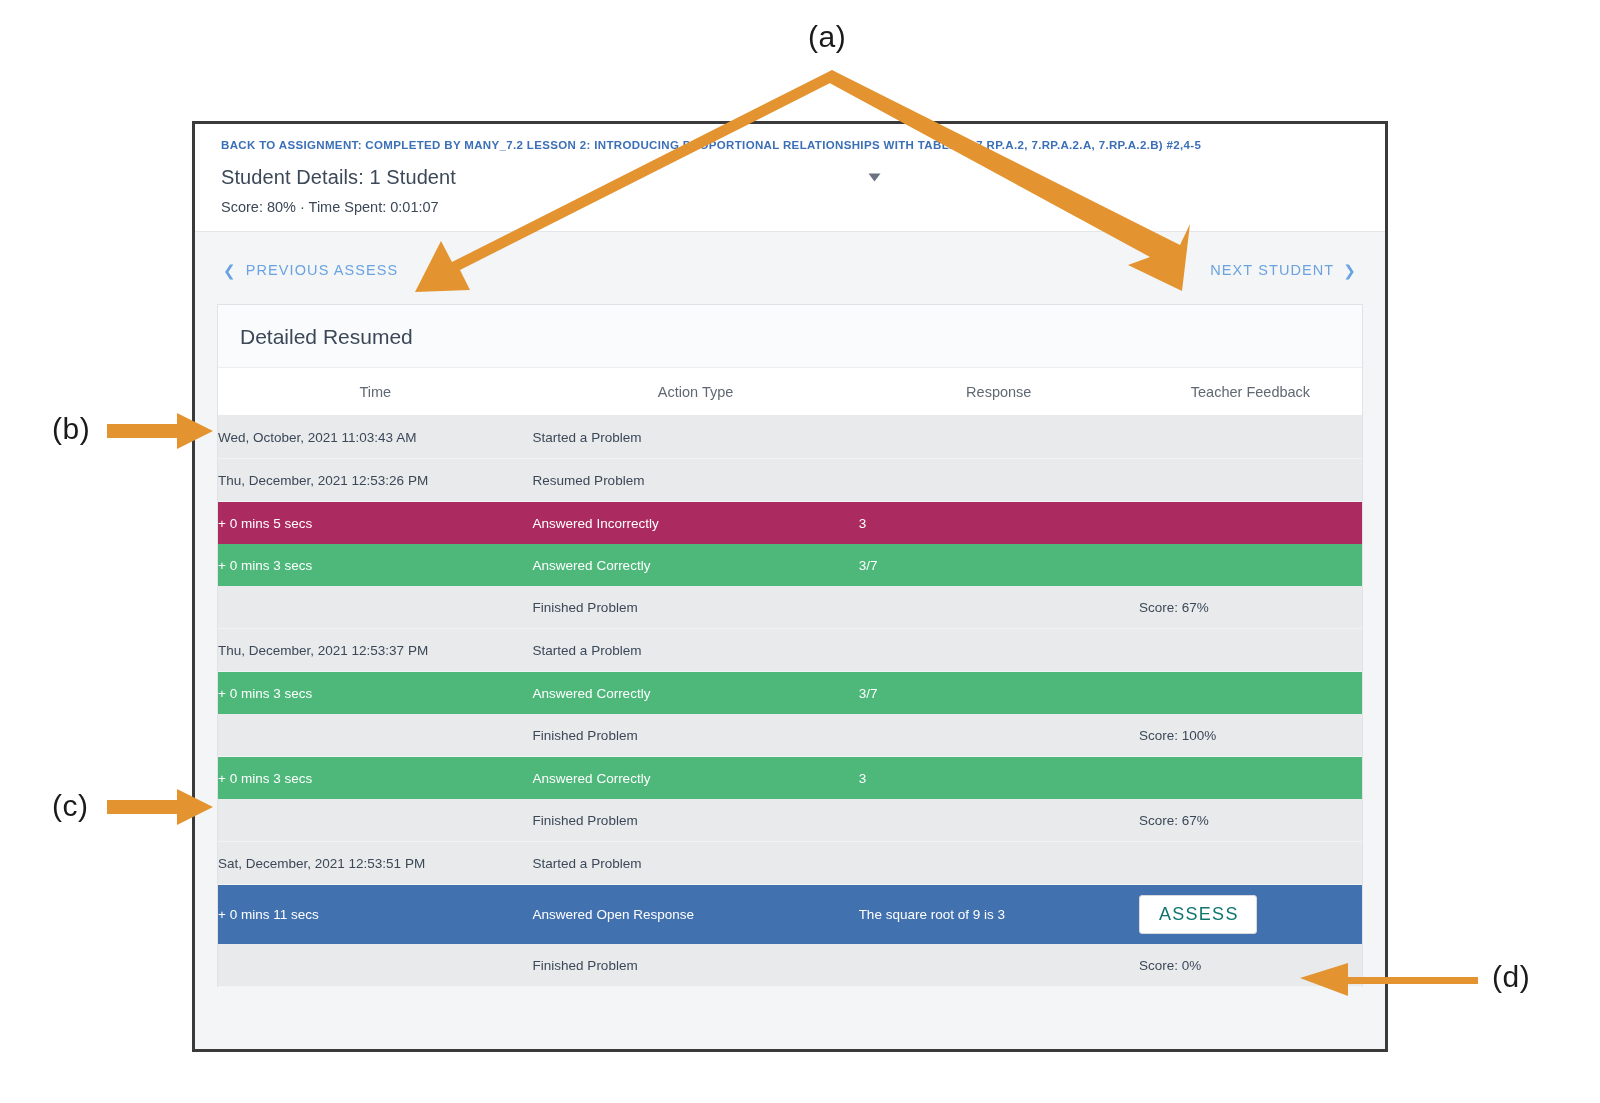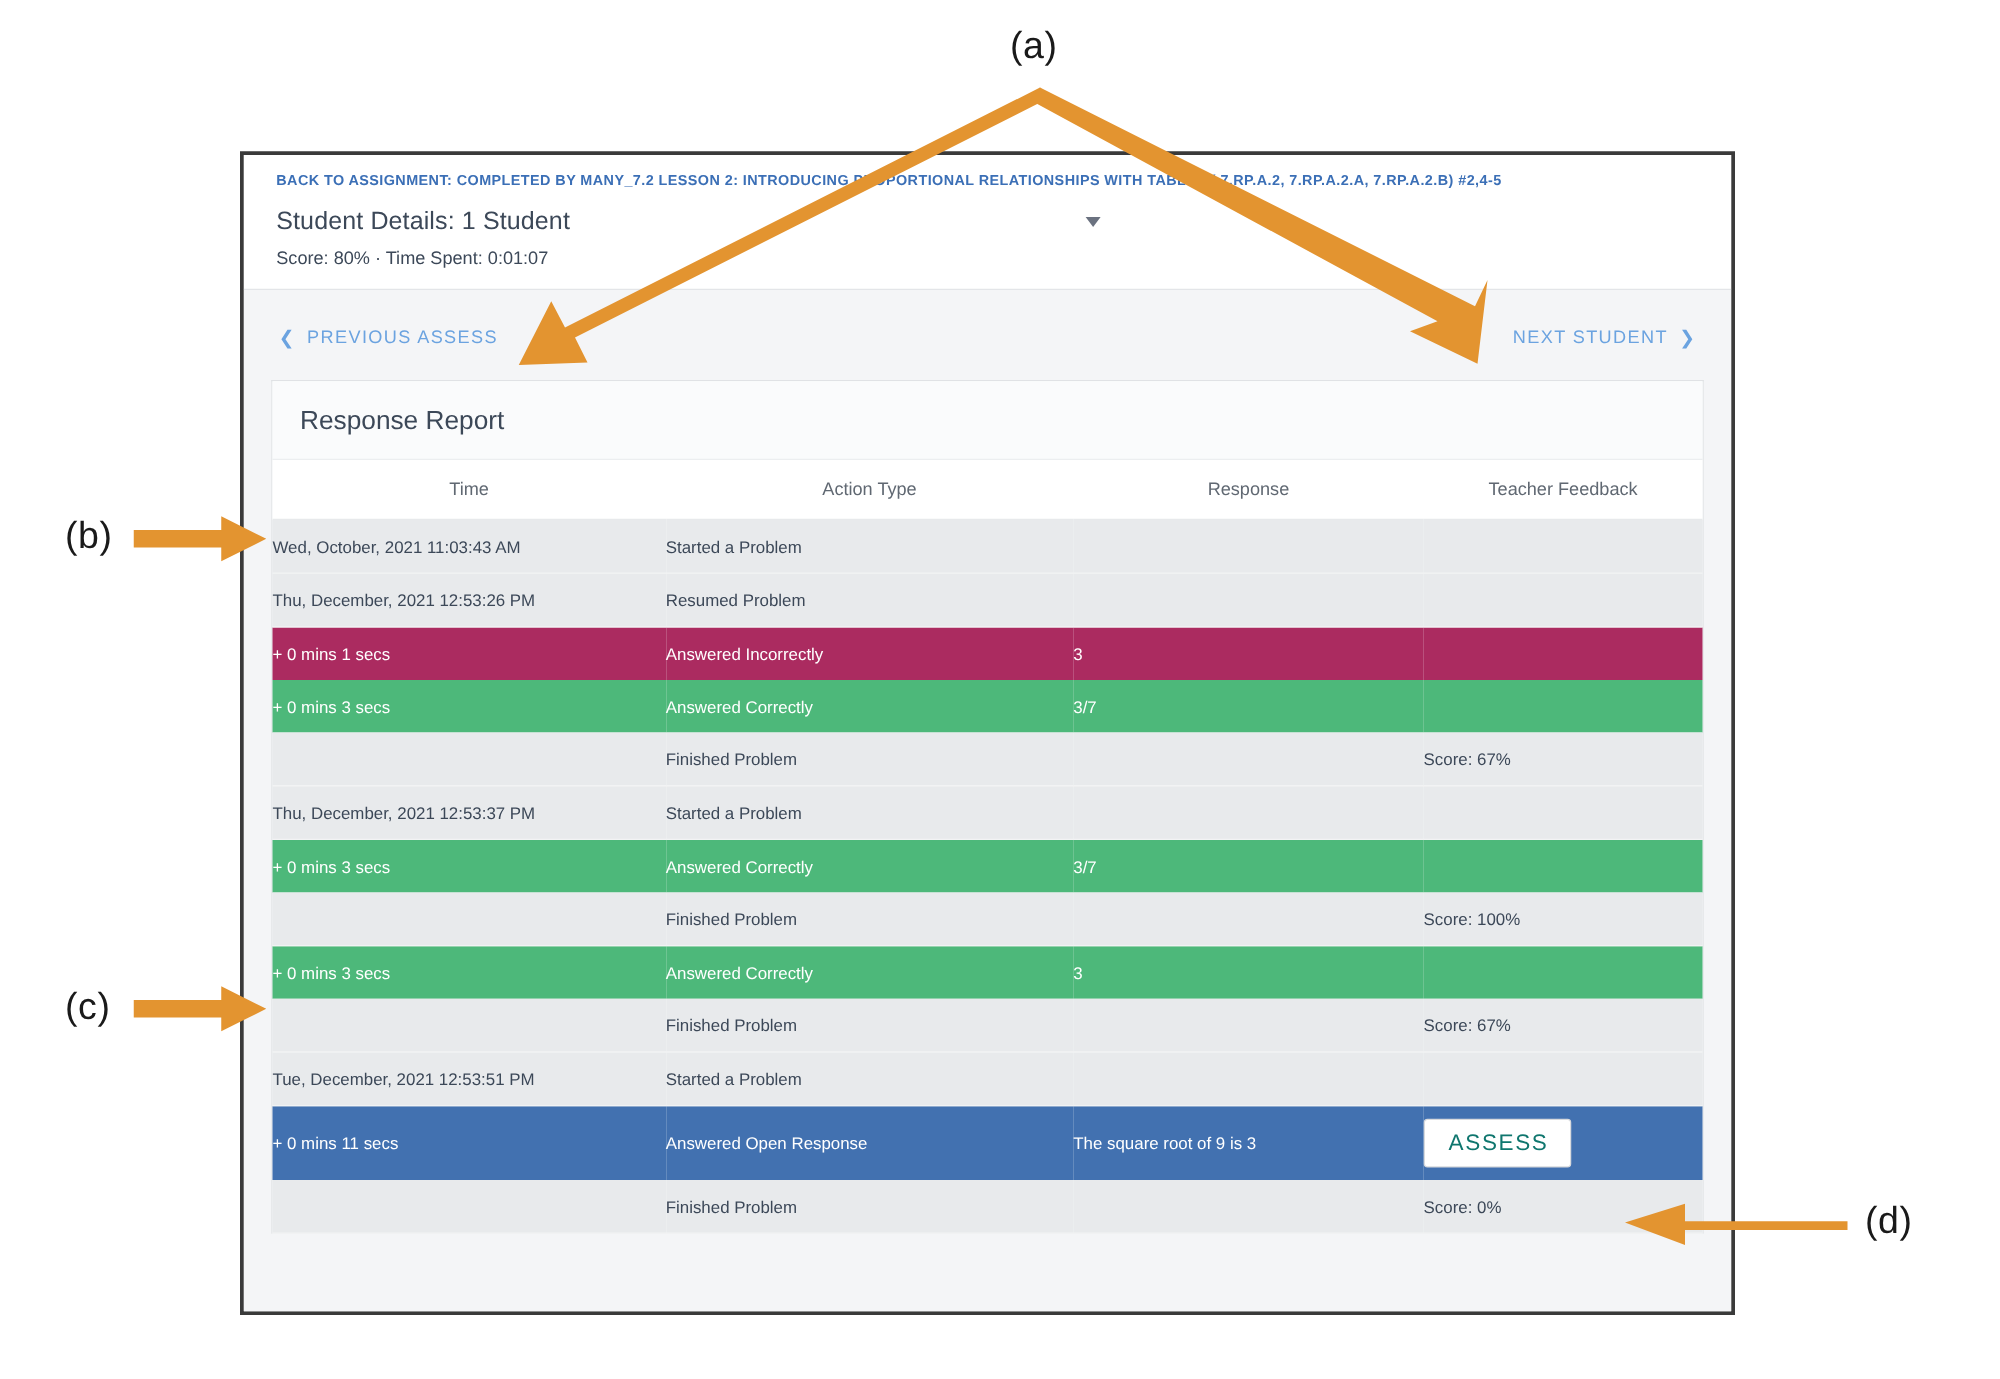--- a/index.html
+++ b/index.html
@@ -257,21 +257,21 @@
         <span>PREVIOUS ASSESS</span>
       </div>
       <div class="nav-link">
         <span>NEXT STUDENT</span>
         <span class="nav-chevron">❯</span>
       </div>
     </div>
 
     <div class="report-card">
       <div class="report-card-header">
-        <div class="report-card-title">Response Report</div>
+        <div class="report-card-title">Detailed Resumed</div>
       </div>
 
       <table class="report-table">
         <colgroup>
           <col class="c-time">
             <col class="c-action">
             <col class="c-resp">
             <col class="c-feedback">
         </colgroup>
         <thead>
@@ -289,21 +289,21 @@
               <td></td>
               <td></td>
             </tr>
             <tr class="row-neutral">
               <td>Thu, December, 2021 12:53:26 PM</td>
               <td>Resumed Problem</td>
               <td></td>
               <td></td>
             </tr>
             <tr class="row-incorrect">
-              <td>+ 0 mins 1 secs</td>
+              <td>+ 0 mins 5 secs</td>
               <td>Answered Incorrectly</td>
               <td>3</td>
               <td></td>
             </tr>
             <tr class="row-correct">
               <td>+ 0 mins 3 secs</td>
               <td>Answered Correctly</td>
               <td>3/7</td>
               <td></td>
             </tr>
@@ -337,21 +337,21 @@
               <td>3</td>
               <td></td>
             </tr>
             <tr class="row-neutral">
               <td></td>
               <td>Finished Problem</td>
               <td></td>
               <td>Score: 67%</td>
             </tr>
             <tr class="row-neutral">
-              <td>Tue, December, 2021 12:53:51 PM</td>
+              <td>Sat, December, 2021 12:53:51 PM</td>
               <td class="link-cell">Started a Problem</td>
               <td></td>
               <td></td>
             </tr>
             <tr class="row-open">
               <td>+ 0 mins 11 secs</td>
               <td>Answered Open Response</td>
               <td>The square root of 9 is 3</td>
               <td><span class="assess-btn">ASSESS</span></td>
             </tr>

